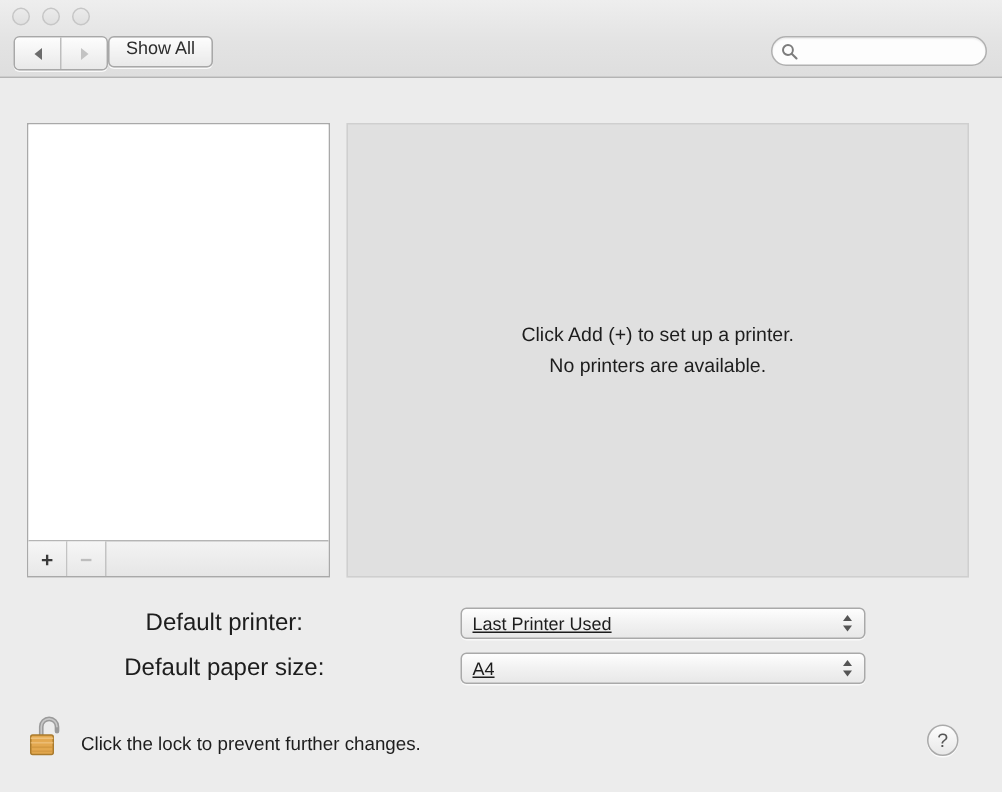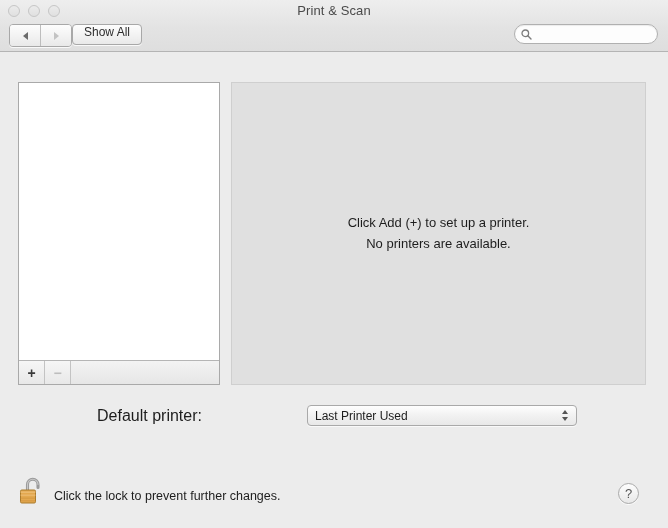--- a/index.html
+++ b/index.html
@@ -242,20 +242,21 @@
     align-items: center;
     box-shadow: 0 1px 0 rgba(255,255,255,0.7);
   }
   .popup-value {
     padding-left: 7px;
     font-size: 12px;
     color: #1d1d1d;
     flex: 1 1 auto;
     white-space: nowrap;
     overflow: hidden;
+    text-decoration: underline;
   }
   .stepper-arrows {
     width: 16px;
     margin-right: 3px;
     display: flex;
     flex-direction: column;
     align-items: center;
     justify-content: center;
     gap: 3px;
     flex: 0 0 auto;
@@ -317,21 +318,20 @@
 <div id="window">
 
   <div id="titlebar-area">
 
     <div id="traffic-lights">
       <div class="traffic-light"></div>
       <div class="traffic-light"></div>
       <div class="traffic-light"></div>
     </div>
 
-    <div id="window-title">Print &amp; Scan</div>
 
     <div id="nav-segment">
       <div class="nav-btn">
         <span class="tri-left"></span>
       </div>
       <div class="nav-btn">
         <span class="tri-right"></span>
       </div>
     </div>
 
@@ -374,20 +374,30 @@
     <div class="setting-label">Default printer:</div>
     <div class="popup-button">
       <span class="popup-value">Last Printer Used</span>
       <span class="stepper-arrows">
         <span class="arrow-up"></span>
         <span class="arrow-down"></span>
       </span>
     </div>
   </div>
 
+  <div class="setting-row" id="row-default-paper">
+    <div class="setting-label">Default paper size:</div>
+    <div class="popup-button">
+      <span class="popup-value">A4</span>
+      <span class="stepper-arrows">
+        <span class="arrow-up"></span>
+        <span class="arrow-down"></span>
+      </span>
+    </div>
+  </div>
 
   <div id="lock-row">
     <span id="lock-icon">
       <svg width="28" height="34" viewBox="0 0 28 34">
         <path d="M9.5 16 L9.5 10.5 A5.2 5.2 0 0 1 20 10.5 L20 13.5" fill="none" stroke="#9a9a9a" stroke-width="3.1" stroke-linecap="round"></path>
         <path d="M9.5 16 L9.5 10.5 A5.2 5.2 0 0 1 20 10.5" fill="none" stroke="#c8c8c8" stroke-width="1.1" stroke-linecap="round"></path>
         <rect x="2.5" y="16" width="15" height="13" rx="1.3" fill="#e3a84f" stroke="#a97a2c" stroke-width="1"></rect>
         <rect x="2.5" y="17.6" width="15" height="1.1" fill="#f0c583" opacity="0.85"></rect>
         <rect x="2.5" y="20.6" width="15" height="1.1" fill="#f0c583" opacity="0.7"></rect>
         <rect x="2.5" y="23.6" width="15" height="1.1" fill="#c98e38" opacity="0.55"></rect>

